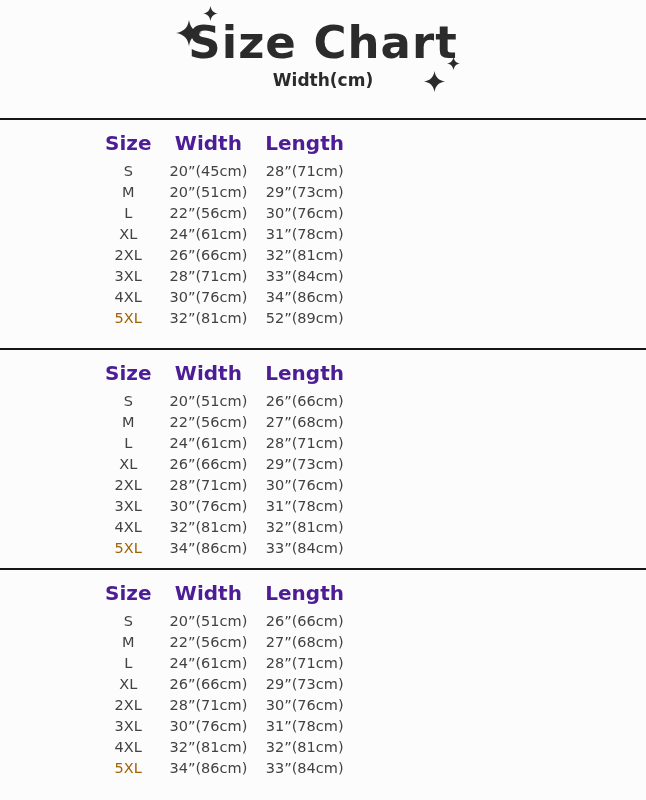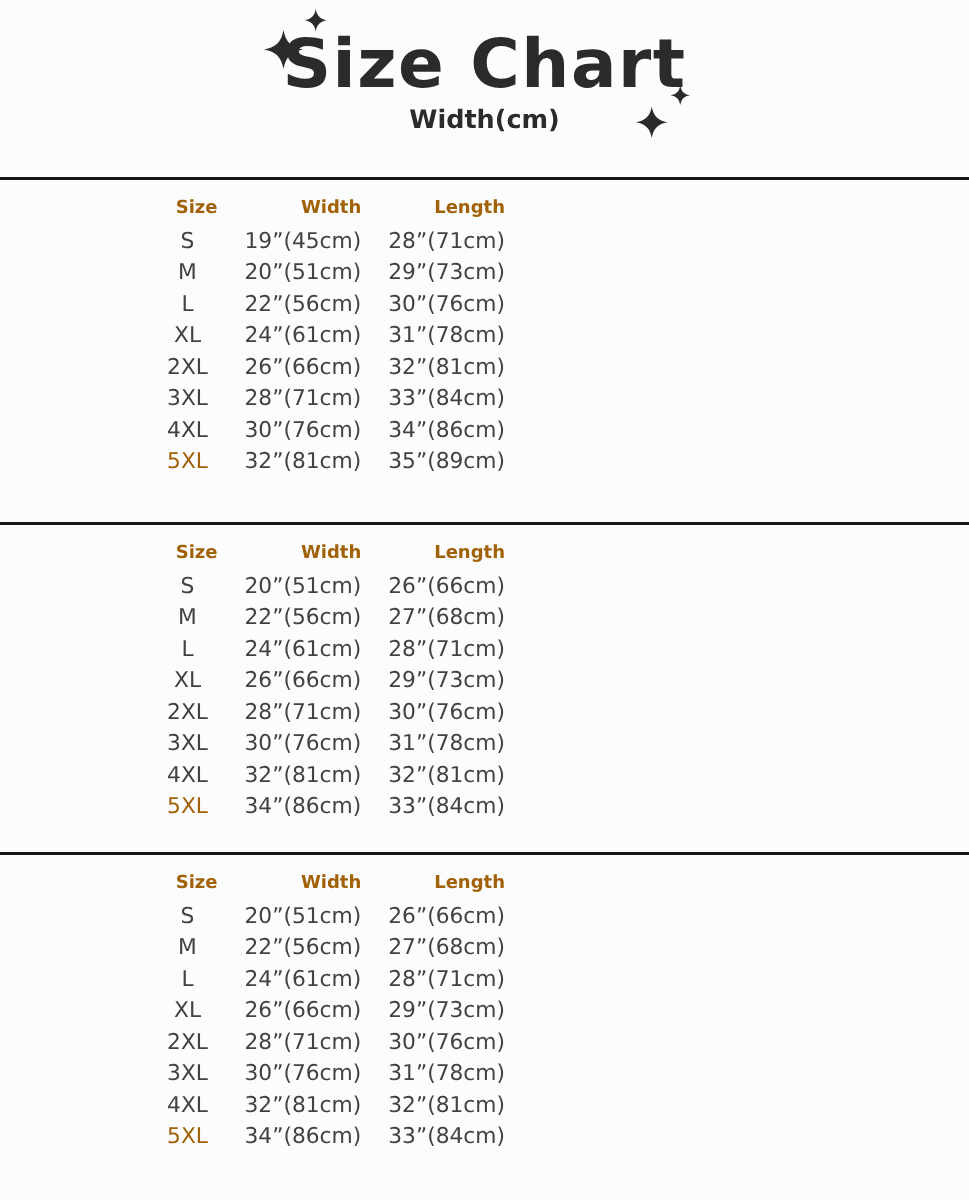--- a/index.html
+++ b/index.html
@@ -27,22 +27,22 @@
   .section{
     position:relative;box-sizing:border-box;
     border-top:2px solid #161616;
     padding:8px 0 0 96px;
   }
   .sec1{height:230px;}
   .sec2{height:220px;}
   .sec3{height:232px;}
   table{border-collapse:collapse;}
   th{
-    font-size:12px;font-weight:bold;color:#a16207;
-    padding:3px 9px 5px;text-align:right;
+    font-size:20px;font-weight:bold;color:#4c1d95;
+    padding:3px 9px 5px;text-align:center;
   }
   td{
     font-size:14.5px;color:#424242;
     padding:2.5px 9px;text-align:center;white-space:nowrap;
   }
   th:first-child,td:first-child{min-width:40px;}
   tbody tr:last-child td:first-child{color:#a16207;}
   .art{position:absolute;line-height:0;}
   .art-tee{top:24px;right:56px;}
   .art-crew{top:13px;right:42px;}
@@ -92,21 +92,21 @@
       <thead>
         <tr>
           <th>Size</th>
           <th>Width</th>
           <th>Length</th>
         </tr>
       </thead>
       <tbody>
           <tr>
             <td>S</td>
-            <td>19”(45cm)</td>
+            <td>20”(45cm)</td>
             <td>28”(71cm)</td>
           </tr>
           <tr>
             <td>M</td>
             <td>20”(51cm)</td>
             <td>29”(73cm)</td>
           </tr>
           <tr>
             <td>L</td>
             <td>22”(56cm)</td>
@@ -128,21 +128,21 @@
             <td>33”(84cm)</td>
           </tr>
           <tr>
             <td>4XL</td>
             <td>30”(76cm)</td>
             <td>34”(86cm)</td>
           </tr>
           <tr>
             <td>5XL</td>
             <td>32”(81cm)</td>
-            <td>35”(89cm)</td>
+            <td>52”(89cm)</td>
           </tr>
         </tbody>
     </table>
   </section>
 
   <section class="section sec2">
     <table>
       <thead>
         <tr>
           <th>Size</th>

